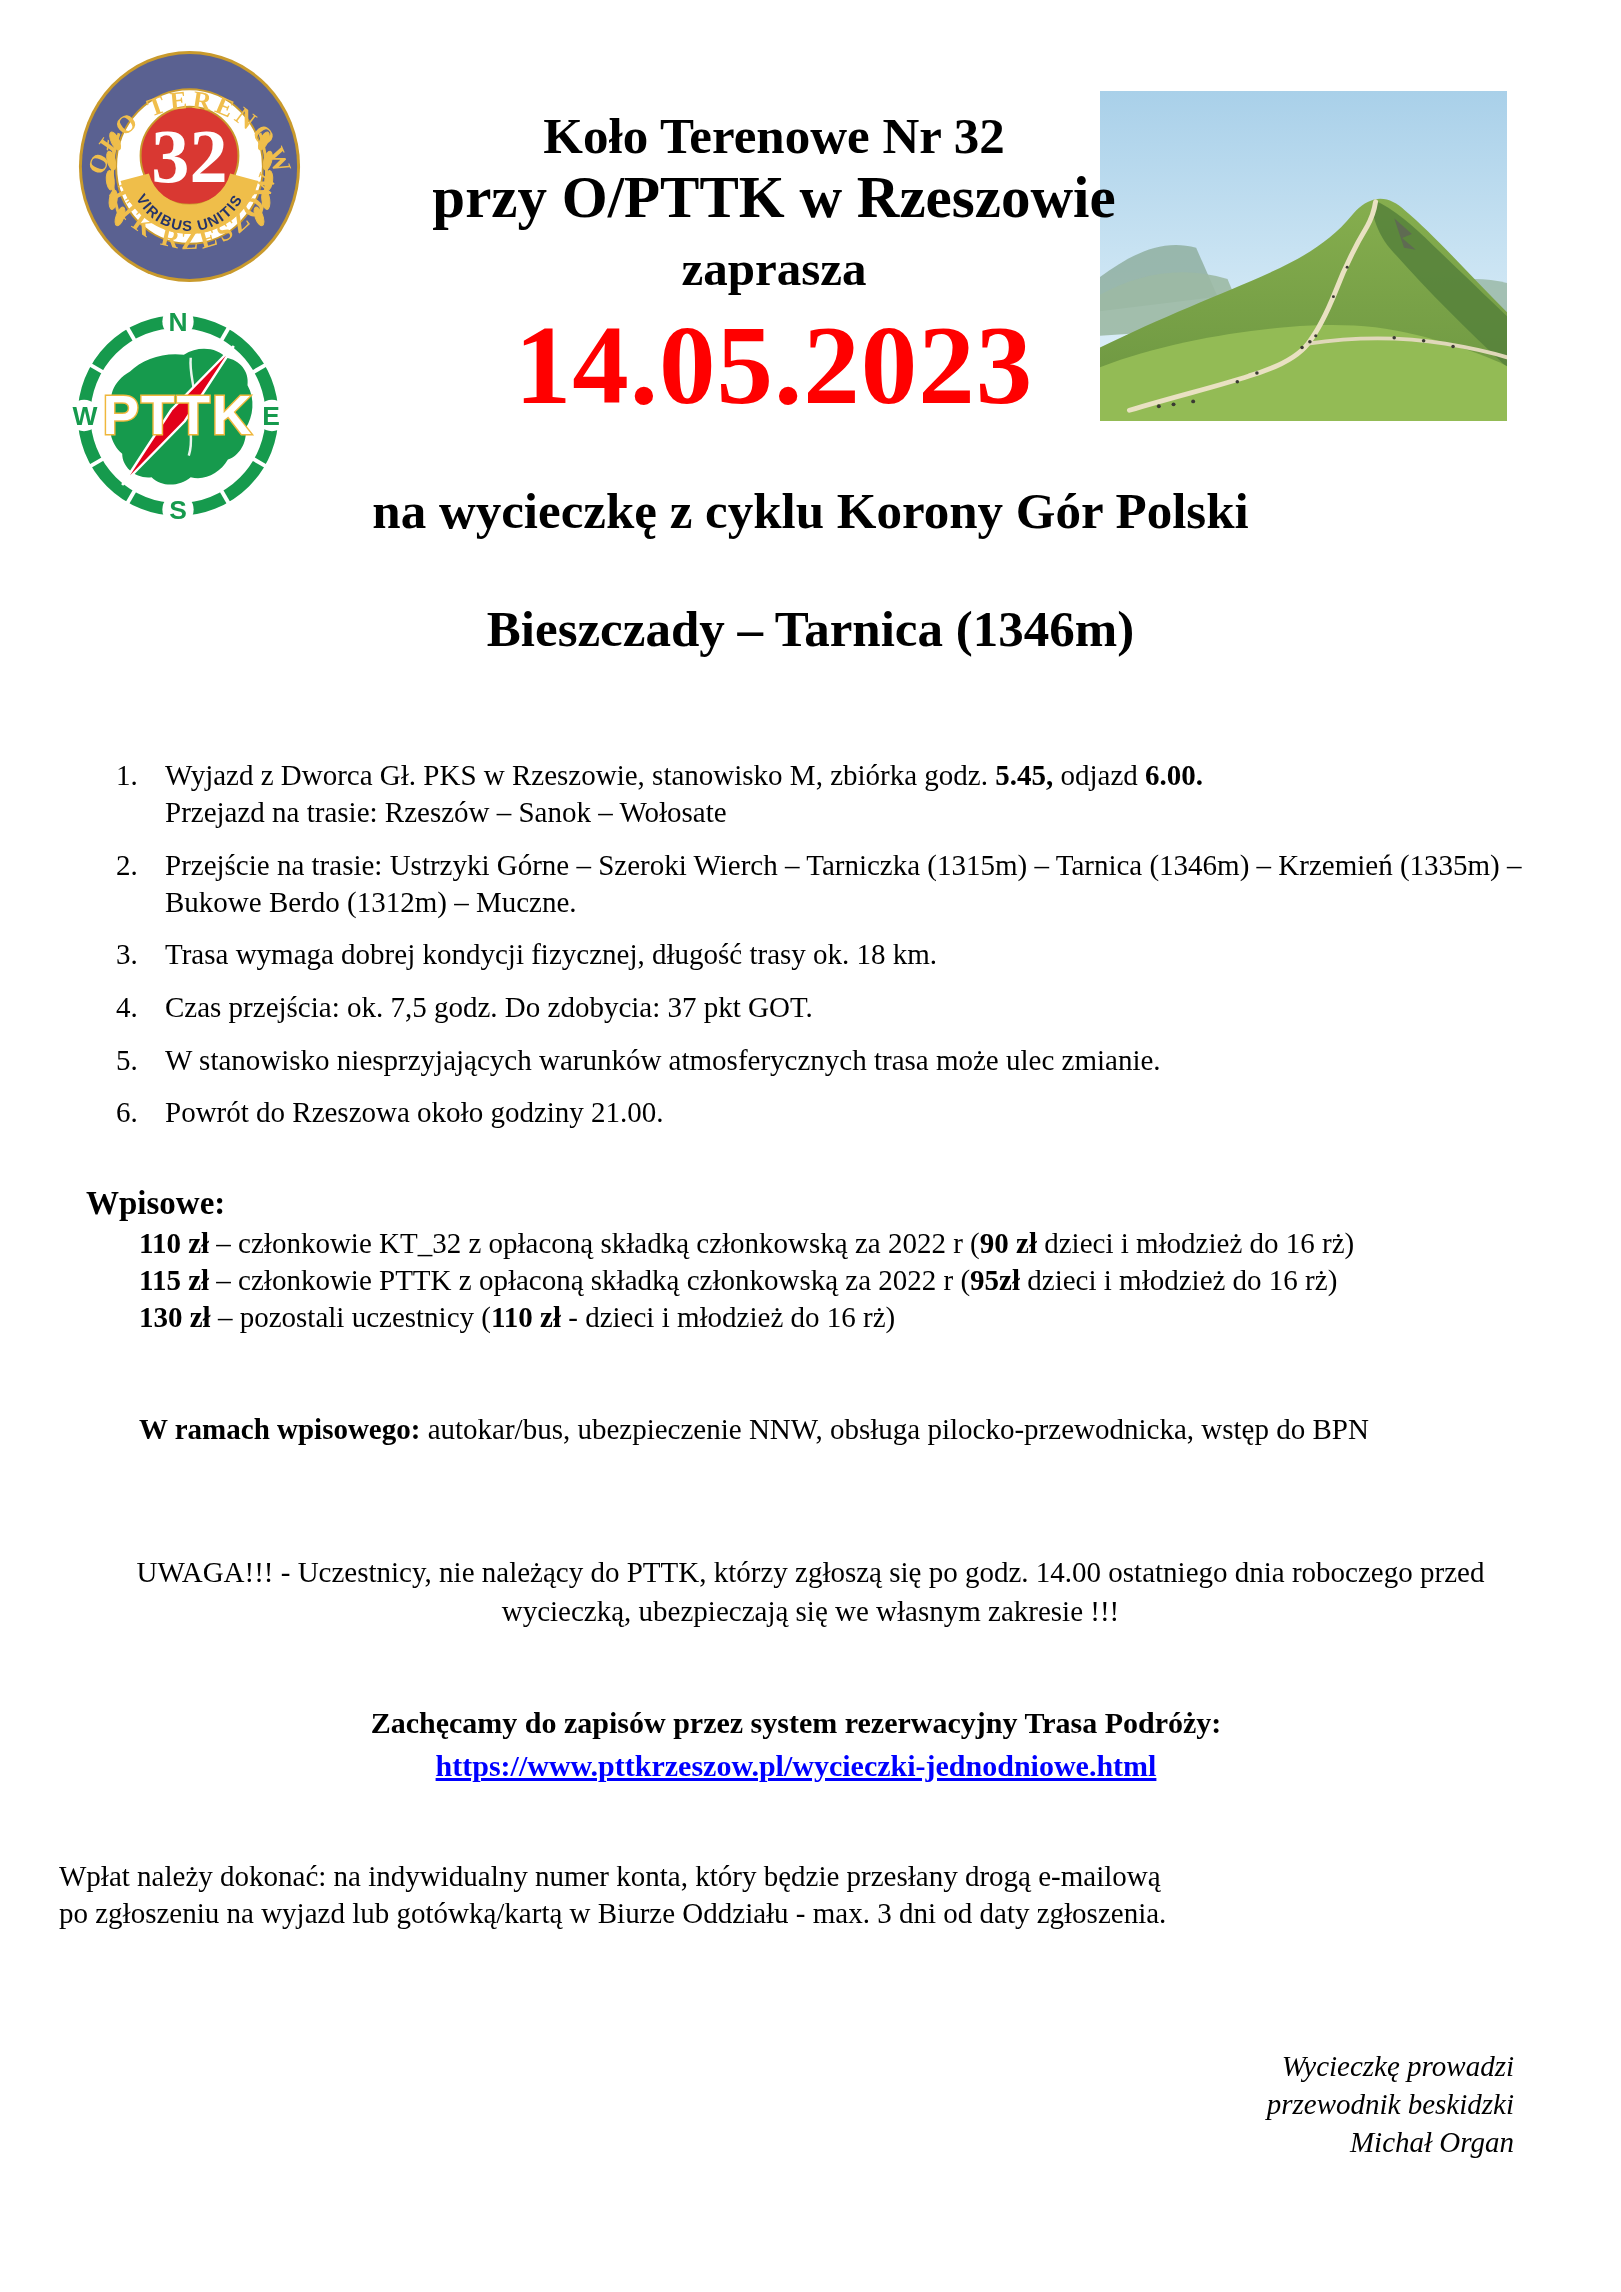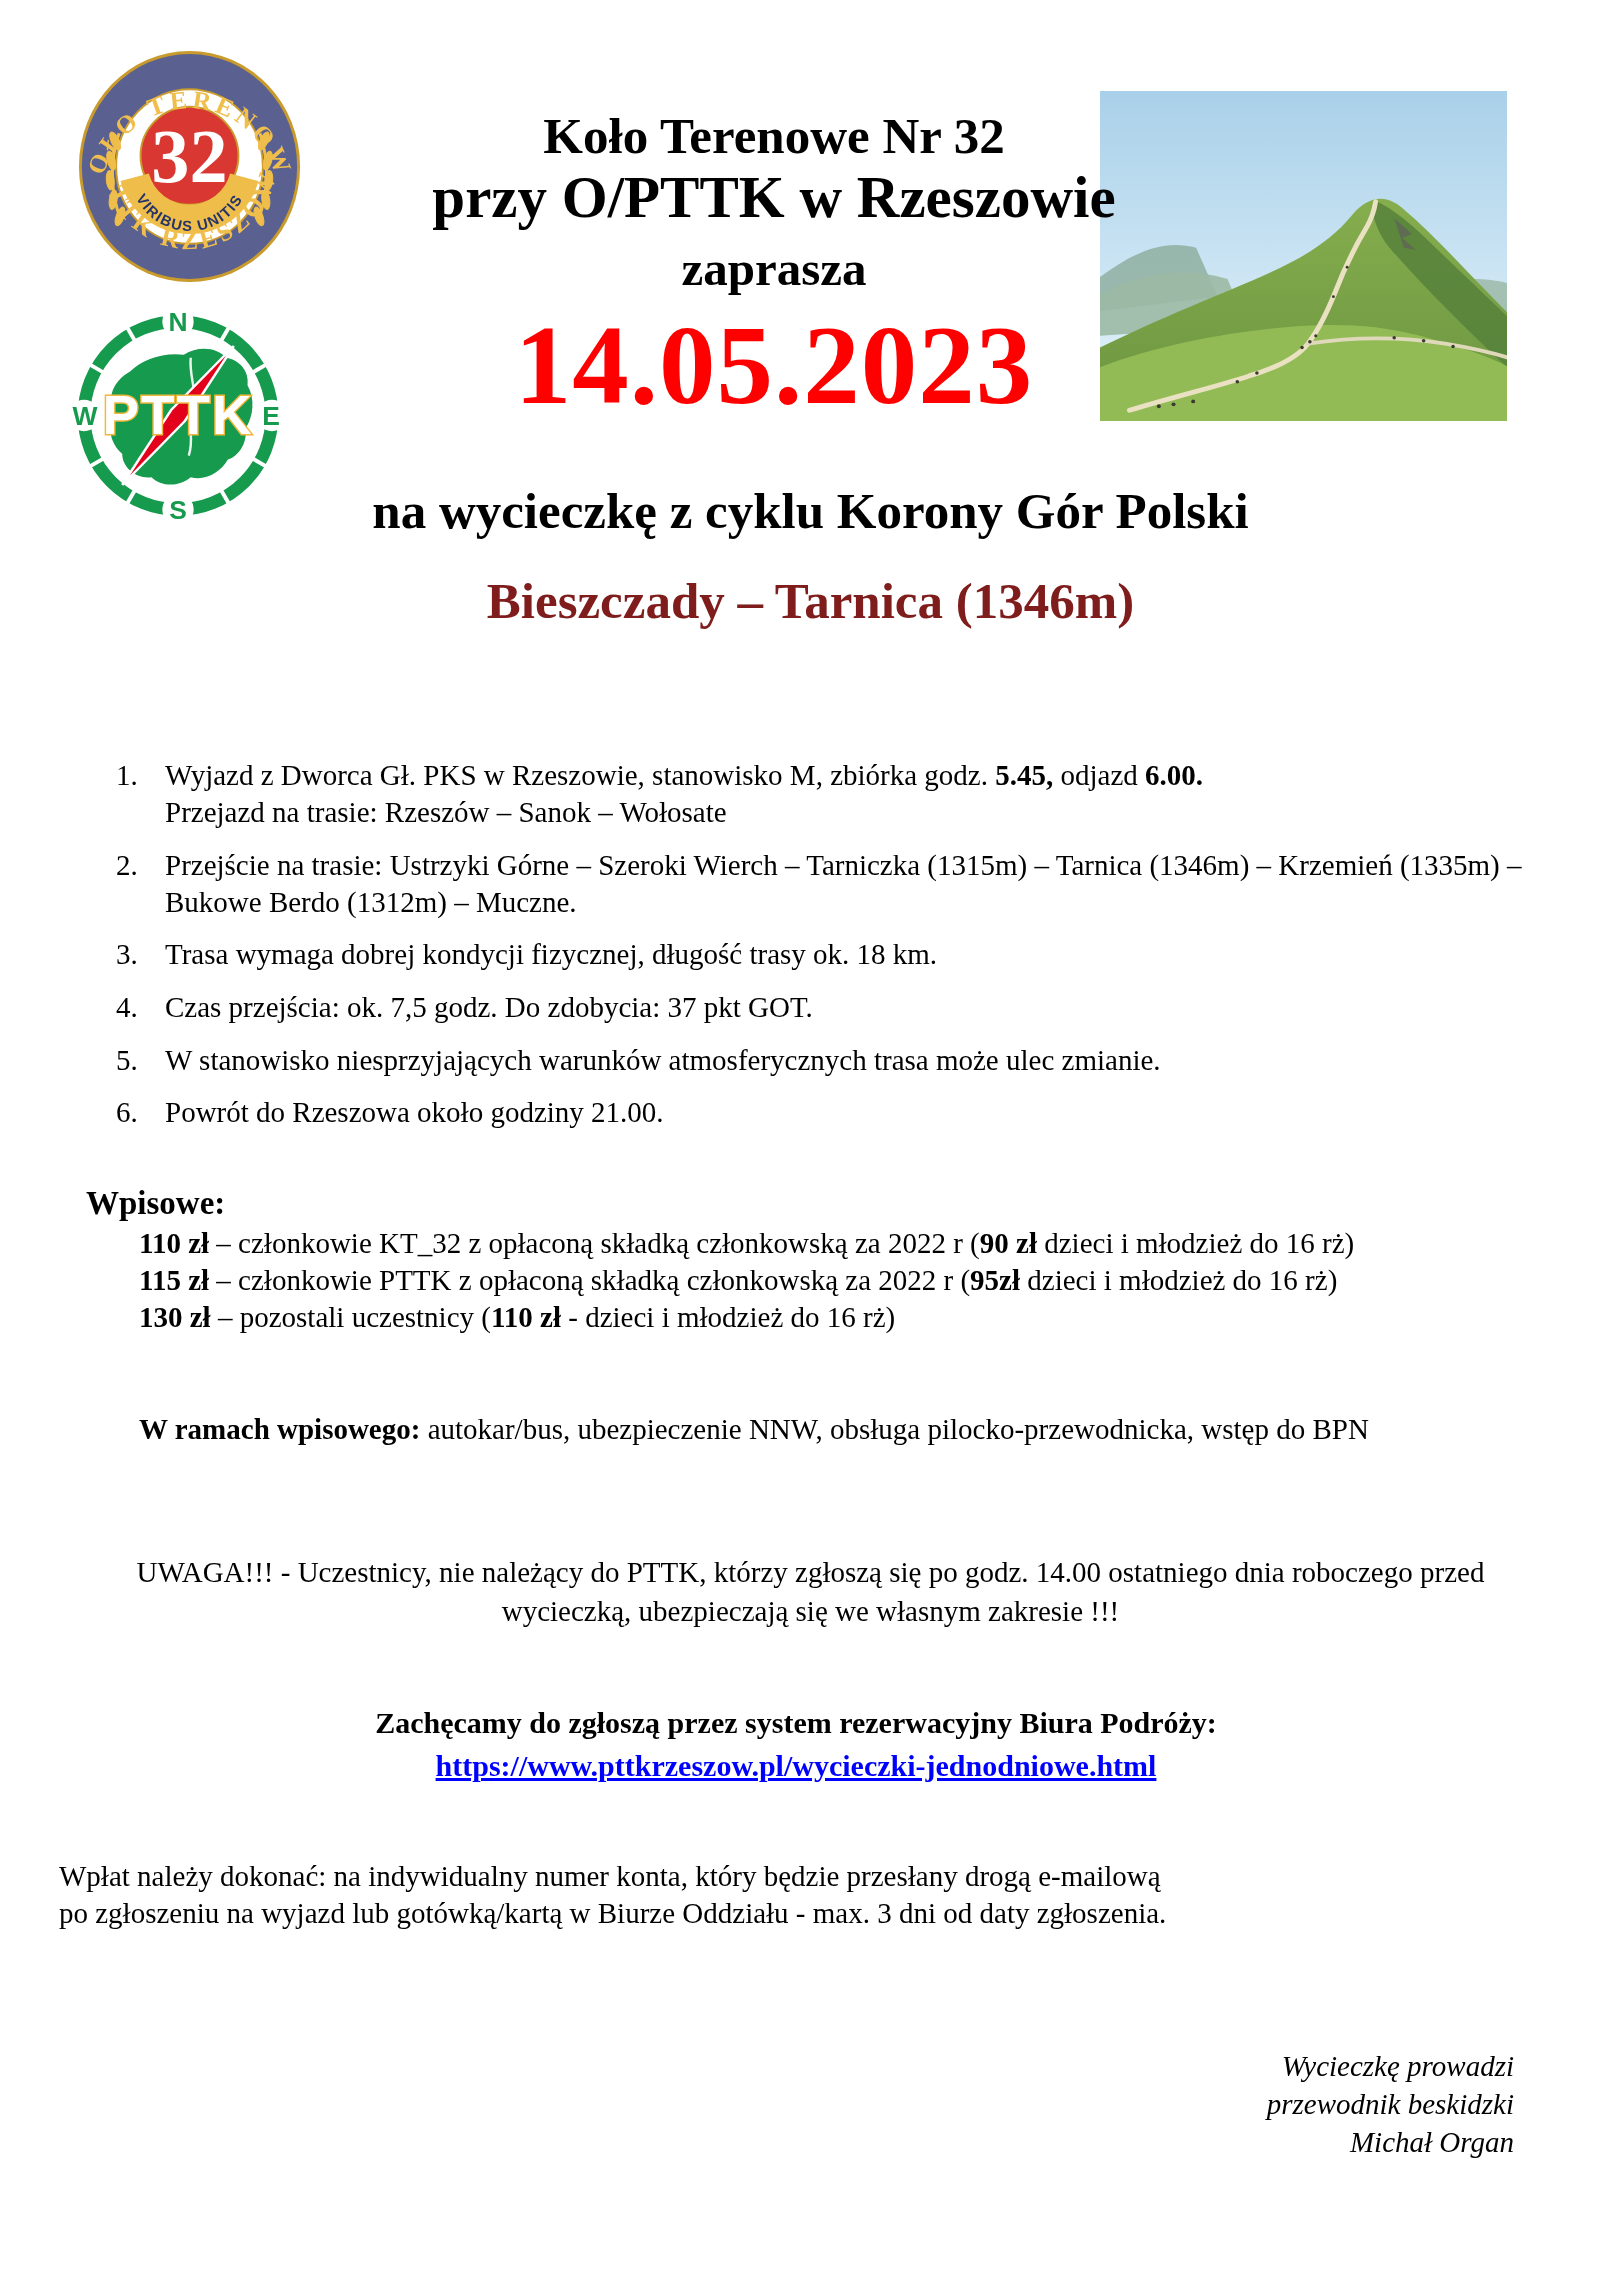--- a/index.html
+++ b/index.html
@@ -155,21 +155,21 @@
           <circle cx="360" cy="261" r="1.8"></circle>
       </g>
     </svg>
   </div>
 
   <div class="abs htext t1">Koło Terenowe Nr 32</div>
   <div class="abs htext t2">przy O/PTTK w Rzeszowie</div>
   <div class="abs htext t3">zaprasza</div>
   <div class="abs htext date">14.05.2023</div>
   <div class="abs series">na wycieczkę z cyklu Korony Gór Polski</div>
-  <div class="abs trip" style="color:#7f1d1d;">Bieszczady – Tarnica (1346m)</div>
+  <div class="abs trip" style="color:#000000;margin-top:28px;">Bieszczady – Tarnica (1346m)</div>
 
   <div class="abs itinerary">
       <div class="item">
         <span class="num">1.</span>
         <div class="txt"><span>Wyjazd z Dworca Gł. PKS  w Rzeszowie, stanowisko  M, zbiórka godz. </span><span class="b">5.45,</span><span> odjazd </span><span class="b">6.00.</span><br><span>Przejazd na trasie: Rzeszów – Sanok – Wołosate</span></div>
       </div>
       <div class="item">
         <span class="num">2.</span>
         <div class="txt"><span>Przejście na trasie: Ustrzyki Górne – Szeroki Wierch – Tarniczka (1315m) – Tarnica (1346m) – Krzemień (1335m) – Bukowe Berdo (1312m) – Muczne.</span></div>
       </div>
@@ -195,21 +195,21 @@
   <div class="abs fees">
       <div class="feerow"><span class="b">110  zł</span><span> – członkowie KT_32 z opłaconą składką członkowską za 2022 r (</span><span class="b">90 zł</span><span> dzieci i młodzież do 16 rż)</span></div>
       <div class="feerow"><span class="b">115  zł</span><span> – członkowie PTTK z opłaconą składką członkowską za 2022 r (</span><span class="b">95zł</span><span> dzieci i młodzież do 16 rż)</span></div>
       <div class="feerow"><span class="b">130  zł</span><span> – pozostali uczestnicy (</span><span class="b">110 zł</span><span> - dzieci i młodzież do 16 rż)</span></div>
     </div>
 
   <div class="abs included"><span class="b">W ramach wpisowego:</span><span>  autokar/bus, ubezpieczenie NNW, obsługa pilocko-przewodnicka, wstęp do BPN</span></div>
 
   <div class="abs warning"><span class="red">UWAGA!!!</span><span> -  Uczestnicy, nie należący do PTTK, którzy zgłoszą się po godz. 14.00 ostatniego dnia roboczego przed wycieczką, ubezpieczają się we własnym zakresie !!!</span></div>
 
-  <div class="abs zach">Zachęcamy do zgłoszą przez system rezerwacyjny Biura Podróży:</div>
+  <div class="abs zach">Zachęcamy do zapisów przez system rezerwacyjny Trasa Podróży:</div>
   <div class="abs linkline">
     <a>https://www.pttkrzeszow.pl/wycieczki-jednodniowe.html</a>
   </div>
 
   <div class="abs payment">
       <div>Wpłat należy dokonać: na indywidualny numer konta, który będzie przesłany  drogą e-mailową</div>
       <div>po zgłoszeniu na wyjazd lub gotówką/kartą w Biurze Oddziału - max. 3 dni od daty zgłoszenia.</div>
     </div>
 
   <div class="abs signature">

